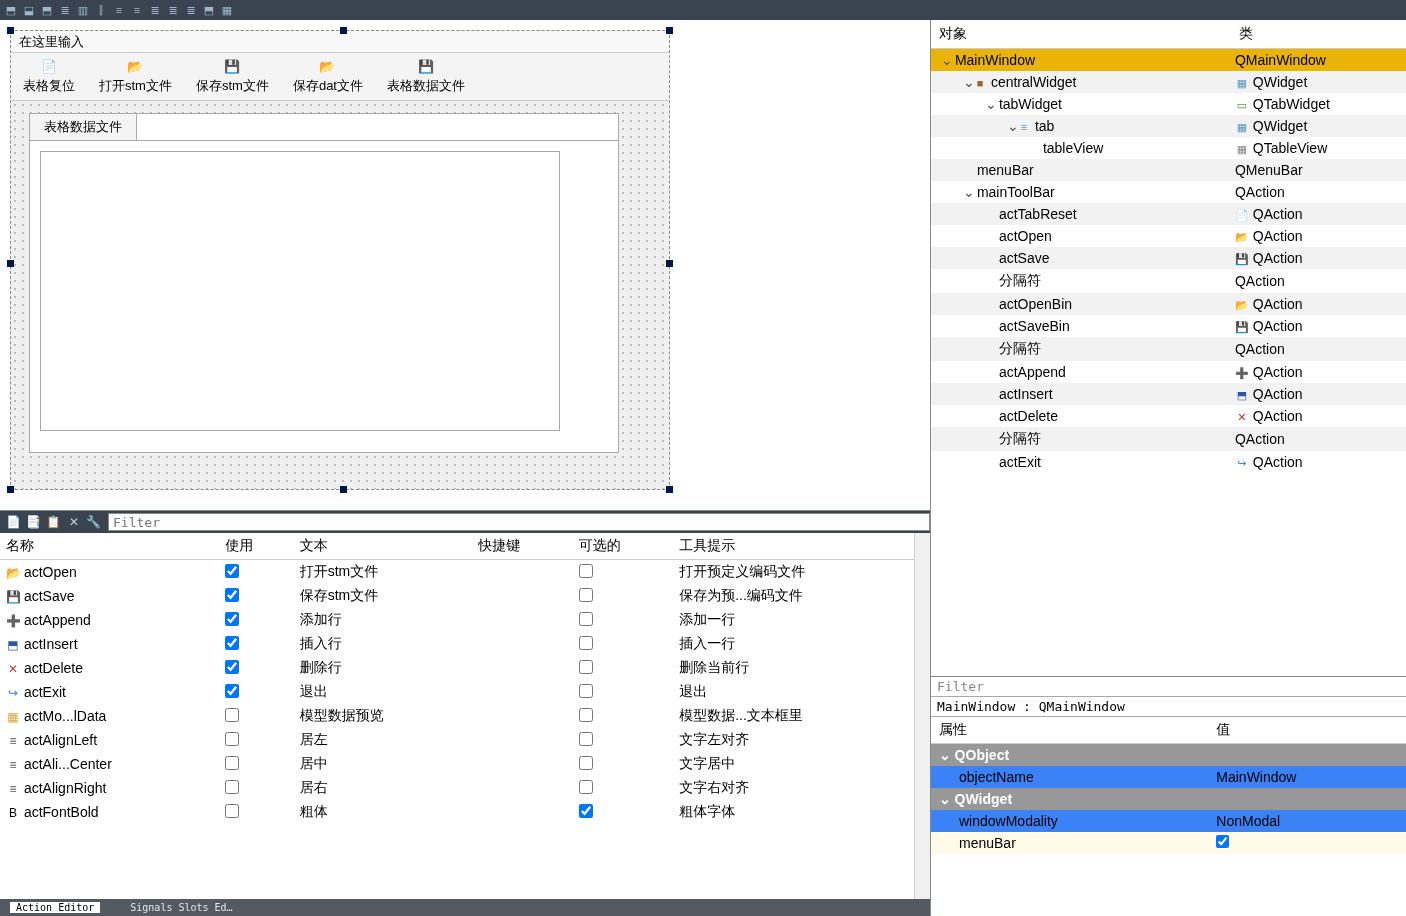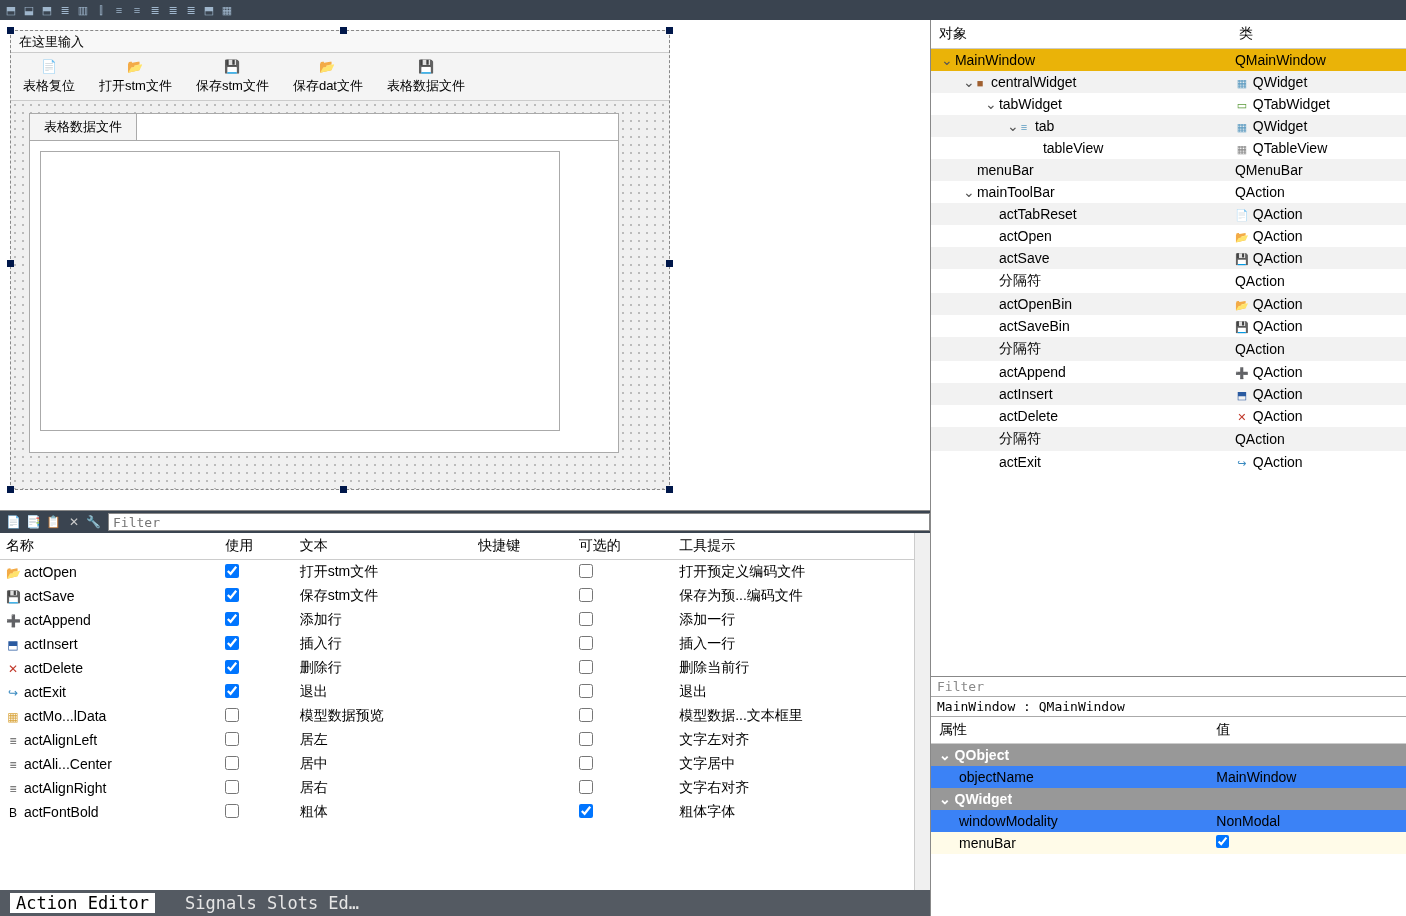--- a/index.html
+++ b/index.html
@@ -25,21 +25,21 @@
 .ae-toolbar { background:#3a4450; height:22px; display:flex; align-items:center; }
 .ae-toolbar .ae-icons { display:flex; gap:4px; padding:0 6px; }
 .ae-toolbar .ae-icons span { color:#d6b04a; font-size:12px; width:16px; text-align:center; }
 .ae-toolbar input { flex:1; height:18px; font-family:monospace; font-size:13px; border:1px solid #888; padding:0 4px; margin-left:auto; width:390px; }
 .ae-table { flex:1; overflow-y:auto; }
 .ae-table table { width:100%; border-collapse:collapse; font-size:14px; }
 .ae-table th { text-align:left; font-weight:normal; padding:4px 6px; border-bottom:1px solid #ccc; background:#fff; }
 .ae-table td { padding:3px 6px; }
 .ae-table .ico { width:14px; display:inline-block; text-align:center; font-size:12px; }
 .ae-table input[type=checkbox] { width:14px; height:14px; }
-.ae-tabs { background:#545a62; color:#e6e6e6; font-size:17px; padding:3px 10px; display:flex; gap:30px; font-family:monospace; }
+.ae-tabs { background:#545a62; color:#e6e6e6; font-size:10px; padding:3px 10px; display:flex; gap:30px; font-family:monospace; }
 .ae-tabs span:first-child { background:#fff; color:#000; padding:0 6px; }
 .right-col { flex:1; border-left:1px solid #888; display:flex; flex-direction:column; }
 .obj-tree { flex:1; overflow-y:auto; font-size:14px; }
 .obj-tree table { width:100%; border-collapse:collapse; }
 .obj-tree th { text-align:left; font-weight:normal; padding:5px 8px; border-bottom:1px solid #ccc; }
 .obj-tree td { padding:3px 4px; }
 .obj-tree tr.alt { background:#f2f2f2; }
 .obj-tree tr.sel { background:#eab308;padding-left:8px; }
 .obj-tree .chev { display:inline-block; width:10px; color:#555; }
 .obj-tree .bico { display:inline-block; width:14px; text-align:center; font-size:11px; }

